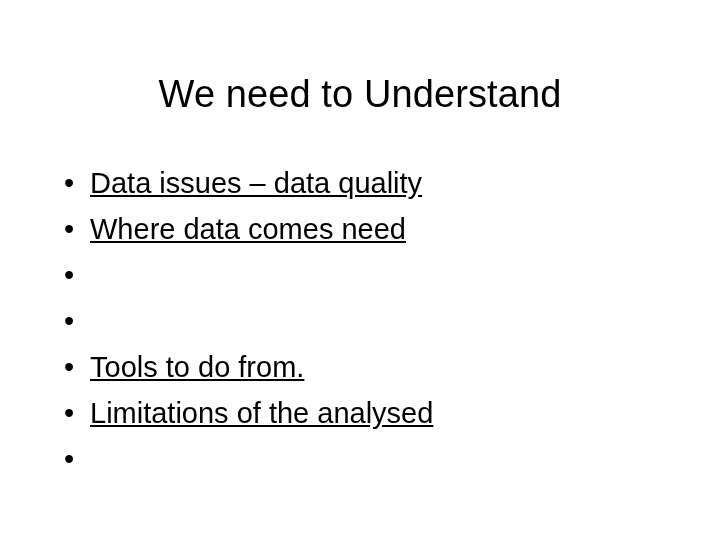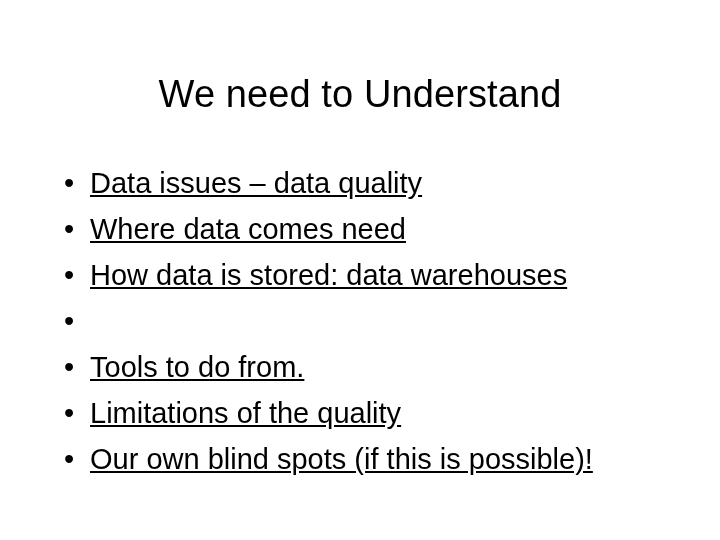--- a/index.html
+++ b/index.html
@@ -82,37 +82,35 @@
       <span class="bullet-text">Data issues – data quality</span>
     </li>
 
     <li class="bullet-item">
       <span class="bullet-marker">•</span>
       <span class="bullet-text">Where data comes need</span>
     </li>
 
     <li class="bullet-item">
       <span class="bullet-marker">•</span>
-      <span class="bullet-text">How data is stored: data warehouses</span>
     </li>
 
     <li class="bullet-item">
       <span class="bullet-marker">•</span>
     </li>
 
     <li class="bullet-item">
       <span class="bullet-marker">•</span>
       <span class="bullet-text">Tools to do from.</span>
     </li>
 
     <li class="bullet-item">
       <span class="bullet-marker">•</span>
-      <span class="bullet-text">Limitations of the quality</span>
+      <span class="bullet-text">Limitations of the analysed</span>
     </li>
 
     <li class="bullet-item">
       <span class="bullet-marker">•</span>
-      <span class="bullet-text">Our own blind spots (if this is possible)!</span>
     </li>
 
   </ul>
 
 </div>
 
 </body></html>

